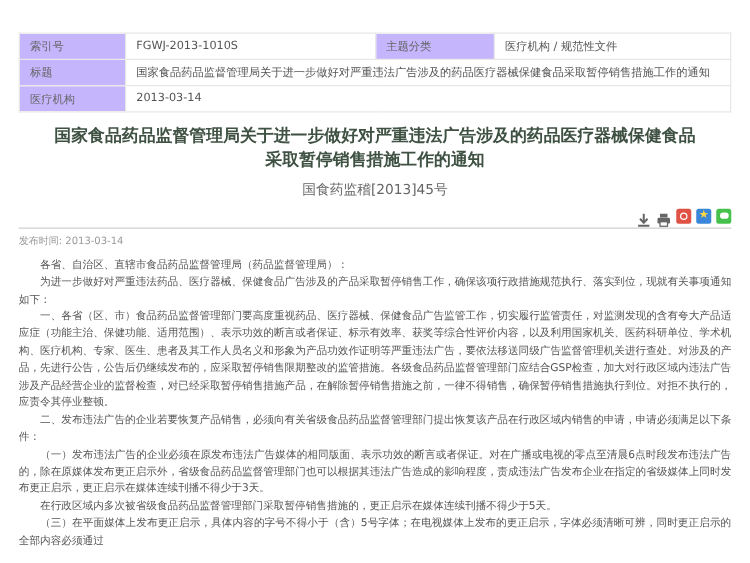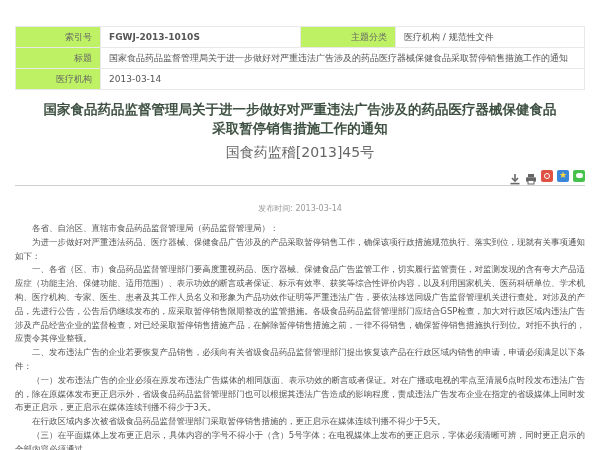--- a/index.html
+++ b/index.html
@@ -21,43 +21,43 @@
   }
   table.meta-table td {
     border: 1px solid #e8e8e8;
     height: 21px;
     padding: 2px 8px;
     vertical-align: middle;
     white-space: nowrap;
     overflow: hidden;
   }
   table.meta-table td.lbl {
-    background: #bef264;
-    text-align: right;
+    background: #c4b5fd;
+    text-align: left;
     color: #666;
     width: 85px;
     margin-top: 38px;
   }
-  table.meta-table td.c2 { width: 200px; font-weight: bold; }
+  table.meta-table td.c2 { width: 200px; }
   table.meta-table td.c3 { width: 95px; }
 
   
   .doc-title {
     margin: 10px auto 0 auto;
     width: 92%;
     text-align: center;
     font-size: 13.5px;
     font-weight: bold;
     line-height: 19px;
     color: #3e5142;
   }
   .doc-number {
     margin-top: 6px;
     text-align: center;
-    font-size: 14px;
+    font-size: 11px;
     color: #666;
   }
 
   
   .toolbar {
     margin-top: 7px;
     height: 13px;
     display: flex;
     justify-content: flex-end;
     align-items: center;
@@ -74,22 +74,22 @@
   }
   .badge-weibo  { background: #e05244; }
   .badge-qzone  { background: #3a86d8; color: #ffd83d; font-size: 9px; line-height: 1; }
   .badge-wechat { background: #46c14c; }
   .weibo-dot { width: 6px; height: 6px; border: 1.5px solid #fff; border-radius: 50%; }
   .wechat-bubble { width: 7px; height: 5px; background: #fff; border-radius: 3px; }
 
   .divider { margin-top: 3px; border-top: 1px solid #cfcfcf; }
 
   .publish-time {
-    margin-top: 17px;
-    text-align: center;
+    margin-top: 4px;
+    text-align: left;
     font-size: 8px;
     color: #999;
   }
 
   
   .doc-body { margin-top: 8px; font-size: 8.5px; line-height: 13.8px; color: #555; }
   .doc-body p {
     text-align: justify;
     text-indent: 2em;
   }

